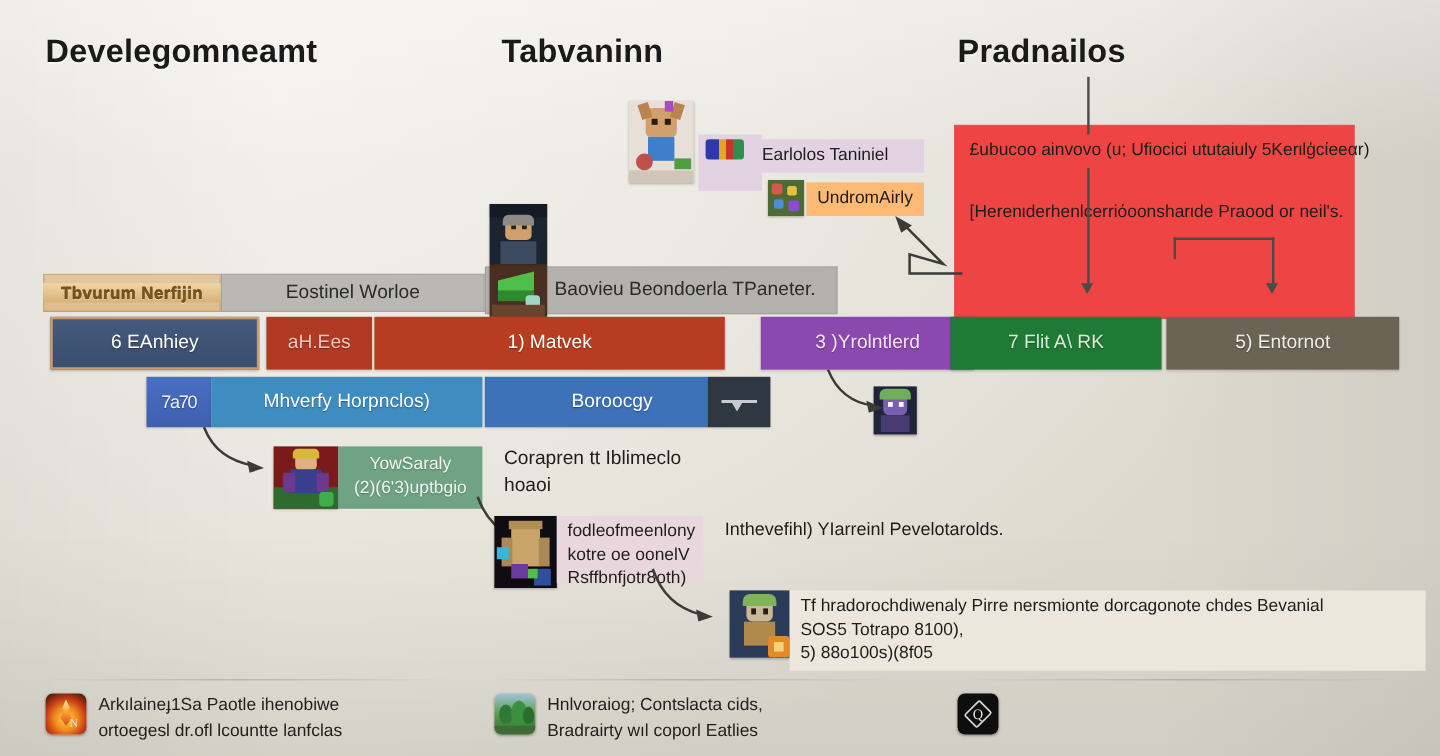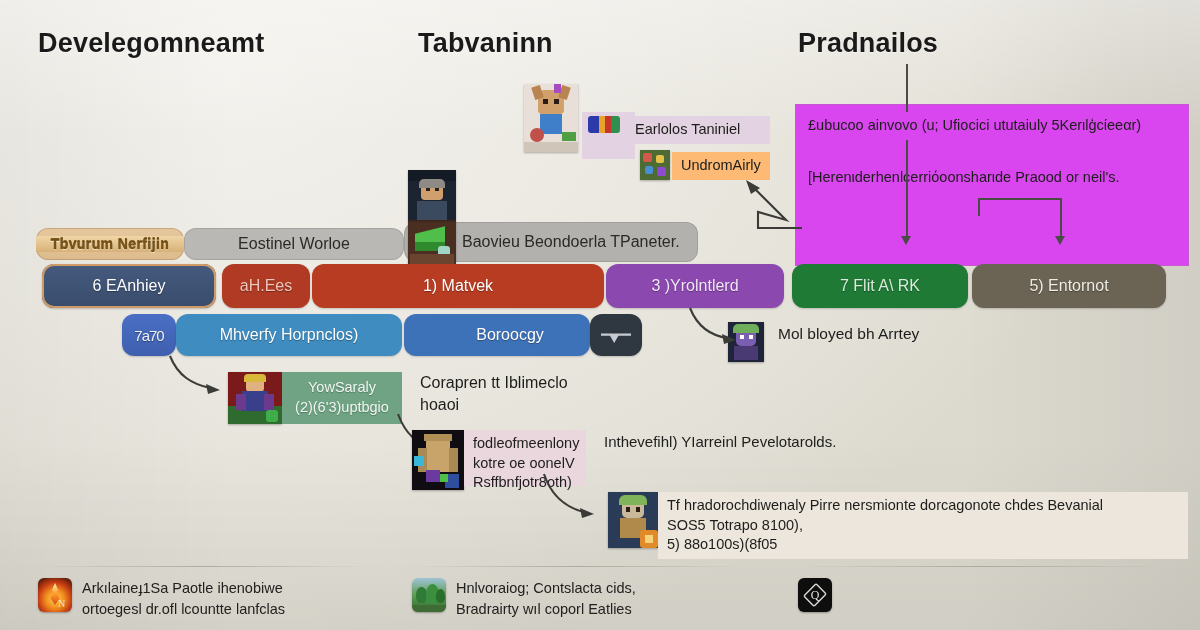--- a/index.html
+++ b/index.html
@@ -33,22 +33,22 @@
     white-space:nowrap;
     text-shadow:0 1px 0 rgba(255,255,255,.5);
     filter: blur(.28px);
   }
   #head0{ left:38px;  top:28px; }
   #head1{ left:418px; top:28px; }
   #head2{ left:798px; top:28px; }
 
   
   .cream-panel{
-    position:absolute; left:795px; top:104px; width:394px; height:162px;
-    background:#d946ef;
+    position:absolute; left:795px; top:104px; width:334px; height:162px;
+    background:#ef4444;
     box-shadow: inset 0 0 0 1px rgba(150,143,120,.25);
   }
   .cream-panel .ptext{
     position:absolute; left:13px; width:372px;
     font-size:14.5px; line-height:1.55; color:#1d1d1b;
     filter: blur(.3px);
   }
   .cream-panel .ptext.a{ top:10px; }
   .cream-panel .ptext.b{ top:62px; }
 
@@ -64,21 +64,20 @@
   svg.curve{ position:absolute; overflow:visible; pointer-events:none; }
   svg.curve path{ fill:none; stroke:#3b3b38; stroke-width:2.1px; }
   svg.curve polygon{ fill:#3b3b38; }
 
   
   .bar{
     position:absolute; display:flex; align-items:center;
     font-size:16px; color:#ffffff; white-space:nowrap;
     box-shadow: 0 1px 2px rgba(0,0,0,.18);
     filter: blur(.22px);
-    border-radius: 12px;
   }
   .bar .lbl{ width:100%; text-align:center; text-shadow:0 1px 1px rgba(0,0,0,.35); }
   .bar.dark-text{ color:#2a2a28; }
   .bar.dark-text .lbl{ text-shadow:none; }
 
   
   #row1-tan{
     left:36px; top:228px; width:148px; height:32px;
     background: linear-gradient(180deg,#e6c79d 0%, #ddbb8d 100%);
     box-shadow: inset 0 0 0 1px rgba(150,110,60,.35);
@@ -109,21 +108,21 @@
   }
   #row2-red-a{
     left:222px; top:264px; width:88px; height:44px;
     background:#b03a23;
   }
   #row2-red-b{
     left:312px; top:264px; width:292px; height:44px;
     background:#b83c22;
   }
   #row2-purple{
-    left:606px; top:264px; width:178px; height:44px;
+    left:634px; top:264px; width:178px; height:44px;
     background:#8b49b0;
   }
   #row2-green{
     left:792px; top:264px; width:176px; height:44px;
     background:#1f7a35;
   }
   #row2-brown{
     left:972px; top:264px; width:194px; height:44px;
     background:#6b6455;
   }
@@ -330,21 +329,20 @@
 
 <div class="tile" style="left:728px; top:322px; width:36px; height:40px; background:#20243a;">
   <div class="px" style="left:8px;  top:6px;  width:20px; height:18px; background:#7a5fb0; border-radius:5px;"></div>
   <div class="px" style="left:5px;  top:2px;  width:26px; height:9px;  background:#6fae5a; border-radius:5px 5px 0 0;"></div>
   <div class="px" style="left:12px; top:13px; width:4px;  height:4px;  background:#ffffff;"></div>
   <div class="px" style="left:21px; top:13px; width:4px;  height:4px;  background:#ffffff;"></div>
   <div class="px" style="left:6px;  top:24px; width:24px; height:14px; background:#4a3a74;"></div>
 </div>
 <div class="note" style="left:768px; top:322px; width:420px;">
   <div>
-    <div class="plain" style="font-size:15.5px;">Mol bloyed bh Arrtey</div>
   </div>
 </div>
 
 <svg class="curve" style="left:688px; top:308px; width:58px; height:38px;" viewBox="0 0 58 38">
   <path d="M 2 0 C 10 20, 24 28, 40 30"></path>
   <polygon points="48,32 34,26 36,36"></polygon>
 </svg>
 
 <svg class="curve" style="left:168px; top:356px; width:62px; height:40px;" viewBox="0 0 62 40">
   <path d="M 2 0 C 10 20, 24 28, 42 32"></path>

